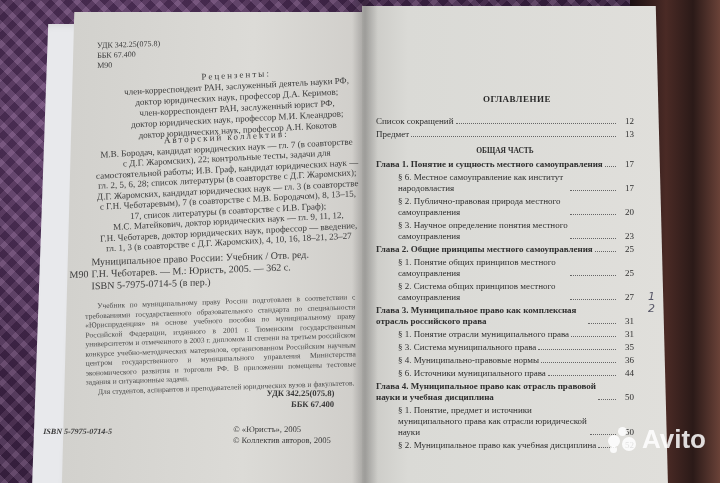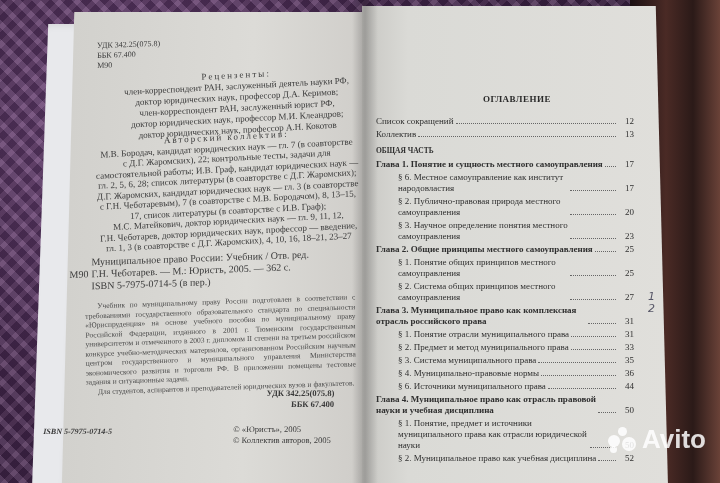--- a/index.html
+++ b/index.html
@@ -58,21 +58,21 @@
   .copyright { left:170px; top:412px; font-size:8.5px; line-height:11px; }
   
   .toc-title { position:absolute; left:15px; width:280px; top:88px; text-align:center; font-weight:bold; font-size:9px; letter-spacing:0.5px; color:#2a2a2a; }
   .toc { position:absolute; left:14px; top:110px; width:258px; font-size:9px; color:#2f2f2f; }
   .row { display:flex; align-items:flex-end; line-height:11px; margin-bottom:2px; }
   .row .t { white-space:nowrap; }
   .row .dots { flex:1; border-bottom:1px dotted #666; margin:0 2px 3px 2px; min-width:6px; }
   .row .p { width:16px; text-align:right; }
   .row.sub { padding-left:22px; }
   .row.chapter .t { font-weight:bold; }
-  .section-label { text-align:left; font-weight:bold; font-size:7.5px; margin:6px 0 4px; }
+  .section-label { text-align:center; font-weight:bold; font-size:7.5px; margin:6px 0 4px; }
   .wrap-t { white-space:normal !important; }
   .annot { position:absolute; font-family:"DejaVu Sans", sans-serif; font-size:11px; color:#556; font-style:italic; }
   .watermark {
     position:absolute; right:14px; bottom:28px; color:rgba(255,255,255,0.85);
     font-family:"Liberation Sans", sans-serif; font-size:26px; font-weight:bold; display:flex; align-items:center; gap:4px;
   }
   .wm-dots { position:relative; width:30px; height:26px; }
   .wm-dots span { position:absolute; border-radius:50%; background:rgba(255,255,255,0.85); }
 </style>
 </head>
@@ -141,21 +141,21 @@
 
 <div class="page right">
   <div class="toc-title">ОГЛАВЛЕНИЕ</div>
   <div class="toc">
     <div class="row">
       <span class="t">Список сокращений</span>
         <span class="dots"></span>
         <span class="p">12</span>
     </div>
     <div class="row">
-      <span class="t">Коллектив</span>
+      <span class="t">Предмет</span>
         <span class="dots"></span>
         <span class="p">13</span>
     </div>
     <div class="section-label">ОБЩАЯ ЧАСТЬ</div>
 
     <div class="row chapter">
       <span class="t">Глава 1. Понятие и сущность местного самоуправления</span>
         <span class="dots"></span>
         <span class="p">17</span>
     </div>
@@ -193,25 +193,20 @@
 
     <div class="row chapter">
       <span class="t wrap-t" style="width:210px">Глава 3. Муниципальное право как комплексная отрасль российского права</span>
         <span class="dots"></span>
         <span class="p">31</span>
     </div>
     <div class="row sub">
       <span class="t">§ 1. Понятие отрасли муниципального права</span>
         <span class="dots"></span>
         <span class="p">31</span>
-    </div>
-    <div class="row sub">
-      <span class="t">§ 2. Предмет и метод муниципального права</span>
-        <span class="dots"></span>
-        <span class="p">33</span>
     </div>
     <div class="row sub">
       <span class="t">§ 3. Система муниципального права</span>
         <span class="dots"></span>
         <span class="p">35</span>
     </div>
     <div class="row sub">
       <span class="t">§ 4. Муниципально-правовые нормы</span>
         <span class="dots"></span>
         <span class="p">36</span>

